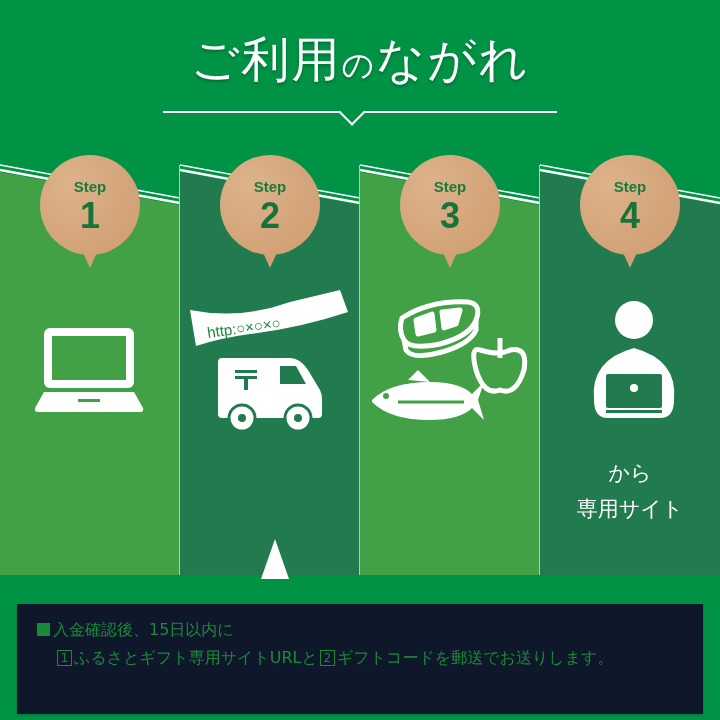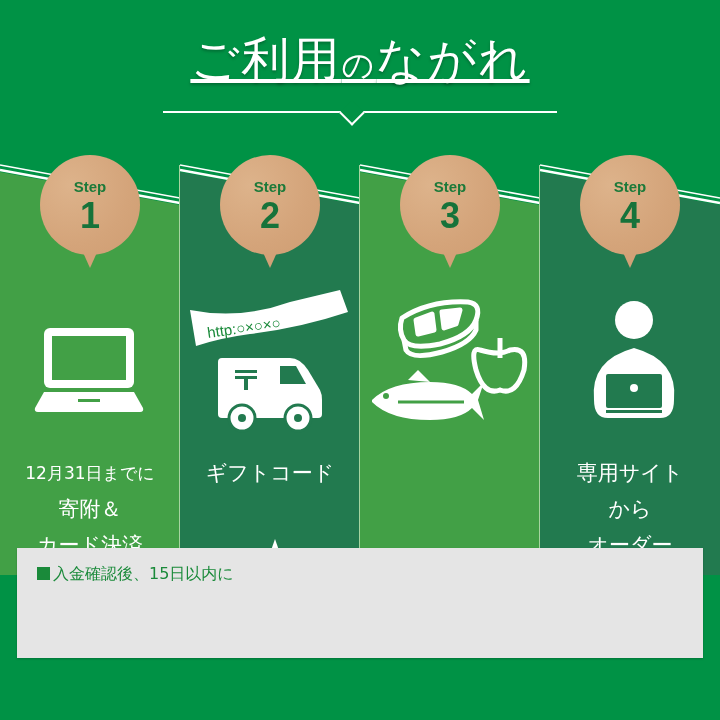--- a/index.html
+++ b/index.html
@@ -1,35 +1,35 @@
 <!DOCTYPE html>
 <html><head>
 <meta charset="utf-8">
 <style>
   html,body{margin:0;padding:0;}
   body{width:720px;height:720px;overflow:hidden;background:#009245;font-family:"DejaVu Sans","Liberation Sans",sans-serif;position:relative;}
-  .title{position:absolute;left:0;top:28px;width:720px;text-align:center;color:#fff;font-family:"DejaVu Serif","Liberation Serif",serif;font-size:48px;letter-spacing:2px;text-shadow:0 2px 3px rgba(0,0,0,0.25);text-decoration:underline;}
+  .title{position:absolute;left:0;top:28px;width:720px;text-align:center;color:#fff;font-family:"DejaVu Serif","Liberation Serif",serif;font-size:48px;letter-spacing:2px;text-shadow:0 2px 3px rgba(0,0,0,0.25);}
   .title .no{font-size:32px;}
   .title-rule{position:absolute;left:163px;top:111px;width:394px;height:2px;background:#fff;}
   .title-notch{position:absolute;left:343px;top:104px;width:16px;height:16px;border-right:2px solid #fff;border-bottom:2px solid #fff;transform:rotate(45deg);background:#009245;}
   .columns{position:absolute;left:0;top:0;width:720px;height:720px;}
   .col{position:absolute;top:0;width:180px;height:575px;}
   .col .fill{position:absolute;left:0;top:0;width:180px;height:575px;clip-path:polygon(0 172px,180px 205px,180px 575px,0 575px);}
   .col.light .fill{background:#42a046;}
   .col.dark .fill{background:#227a4f;}
   .col .stripe{position:absolute;left:0;top:0;width:180px;height:575px;}
   .col .sep{position:absolute;top:165px;right:0;width:1px;height:410px;background:#a7d4a0;}
   .badge{position:absolute;top:155px;left:40px;width:100px;height:100px;border-radius:50%;background:#d6a77c;background-image:radial-gradient(circle at 30% 30%,#ddb38b 0%,#d4a47a 60%,#cf9d72 100%);}
   .badge-tail{position:absolute;left:81px;top:248px;width:0;height:0;border-left:9px solid transparent;border-right:9px solid transparent;border-top:20px solid #d2a177;}
   .badge .step{position:absolute;top:23px;left:0;width:100px;text-align:center;color:#1c7a3a;font-weight:bold;font-size:15px;font-family:"Liberation Sans",sans-serif;}
   .badge .num{position:absolute;top:40px;left:0;width:100px;text-align:center;color:#16733a;font-weight:bold;font-size:36px;font-family:"Liberation Sans",sans-serif;}
   .icon{position:absolute;left:0;top:290px;width:180px;height:150px;}
   .label{position:absolute;left:0;top:455px;width:180px;text-align:center;color:#fff;font-size:21px;line-height:36px;}
   .label .small{font-size:17px;}
-  .notice{position:absolute;left:17px;top:548px;width:686px;height:110px;background:#e5e5e5;box-shadow:0 1px 2px rgba(0,0,0,0.2);}
+  .notice{position:absolute;left:17px;top:604px;width:686px;height:110px;background:#0f172a;box-shadow:0 1px 2px rgba(0,0,0,0.2);}
   .notice-tail{position:absolute;left:261px;top:539px;width:0;height:0;border-left:14px solid transparent;border-right:14px solid transparent;border-bottom:40px solid #fff;}
   .notice .line{position:absolute;left:20px;color:#1a8a3a;font-size:16px;white-space:nowrap;}
   .notice .bullet{display:inline-block;width:13px;height:13px;background:#1a8a3a;margin-right:3px;vertical-align:-1px;}
   .notice .box{display:inline-block;border:1px solid #1a8a3a;font-size:12px;line-height:14px;width:13px;text-align:center;margin:0 2px;vertical-align:1px;}
 </style>
 </head>
 <body>
 
 <div class="title"><span>ご利用</span><span class="no">の</span><span>ながれ</span></div>
 <div class="title-rule"></div>
@@ -48,25 +48,20 @@
     <div class="badge">
       <div class="step">Step</div>
       <div class="num">1</div>
     </div>
     <svg class="icon" viewBox="0 0 180 150">
       <rect x="44" y="38" width="90" height="60" rx="6" fill="#fff"></rect>
       <rect x="52" y="46" width="74" height="44" fill="#42a046"></rect>
       <path d="M44 102 L134 102 L143 118 Q144 122 140 122 L38 122 Q34 122 35 118 Z" fill="#fff"></path>
       <rect x="78" y="109" width="22" height="3" fill="#42a046"></rect>
     </svg>
-    <div class="label">
-      <div class="small">12月31日までに</div>
-      <div>寄附＆</div>
-      <div>カード決済</div>
-    </div>
   </div>
 
   <div class="col dark" style="left:180px">
     <div class="fill"></div>
     <svg class="stripe" viewBox="0 0 180 575">
         <line x1="0" y1="165" x2="180" y2="198" stroke="#fff" stroke-width="1.5"></line>
         <line x1="0" y1="170" x2="180" y2="203" stroke="#fff" stroke-width="2.5"></line>
       </svg>
     <div class="sep"></div>
     <div class="badge-tail"></div>
@@ -81,21 +76,20 @@
       <path d="M100 76 L116 76 L126 94 L100 94 Z" fill="#227a4f"></path>
       <rect x="55" y="80" width="22" height="3" fill="#227a4f"></rect>
       <rect x="55" y="86" width="22" height="3" fill="#227a4f"></rect>
       <rect x="64" y="86" width="4" height="14" fill="#227a4f"></rect>
       <circle cx="62" cy="128" r="13" fill="#fff" stroke="#227a4f" stroke-width="3"></circle>
       <circle cx="62" cy="128" r="4" fill="#227a4f"></circle>
       <circle cx="118" cy="128" r="13" fill="#fff" stroke="#227a4f" stroke-width="3"></circle>
       <circle cx="118" cy="128" r="4" fill="#227a4f"></circle>
     </svg>
     <div class="label">
-      <div>ギフトコード</div>
     </div>
   </div>
 
   <div class="col light" style="left:360px">
     <div class="fill"></div>
     <svg class="stripe" viewBox="0 0 180 575">
         <line x1="0" y1="165" x2="180" y2="198" stroke="#fff" stroke-width="1.5"></line>
         <line x1="0" y1="170" x2="180" y2="203" stroke="#fff" stroke-width="2.5"></line>
       </svg>
     <div class="sep"></div>
@@ -136,23 +130,23 @@
       <div class="num">4</div>
     </div>
     <svg class="icon" viewBox="0 0 180 150">
       <circle cx="94" cy="30" r="19" fill="#fff"></circle>
       <path d="M54 110 Q50 70 94 58 Q138 70 134 110 Q134 128 120 128 L68 128 Q54 128 54 110 Z" fill="#fff"></path>
       <rect x="66" y="84" width="56" height="34" rx="2" fill="#227a4f"></rect>
       <circle cx="94" cy="98" r="4" fill="#fff"></circle>
       <rect x="66" y="120" width="56" height="3" fill="#227a4f"></rect>
     </svg>
     <div class="label">
+      <div>から</div>
       <div>専用サイト</div>
-      <div>から</div>
-      <div>オーダー</div>
     </div>
   </div>
 </div>
 
 <div class="notice-tail"></div>
 <div class="notice">
   <div class="line" style="top:16px"><span class="bullet"></span><span>入金確認後、15日以内に</span></div>
+  <div class="line" style="top:44px;left:38px"><span class="box">1</span><span>ふるさとギフト専用サイトURLと</span><span class="box">2</span><span>ギフトコードを郵送でお送りします。</span></div>
 </div>
 
 </body></html>

